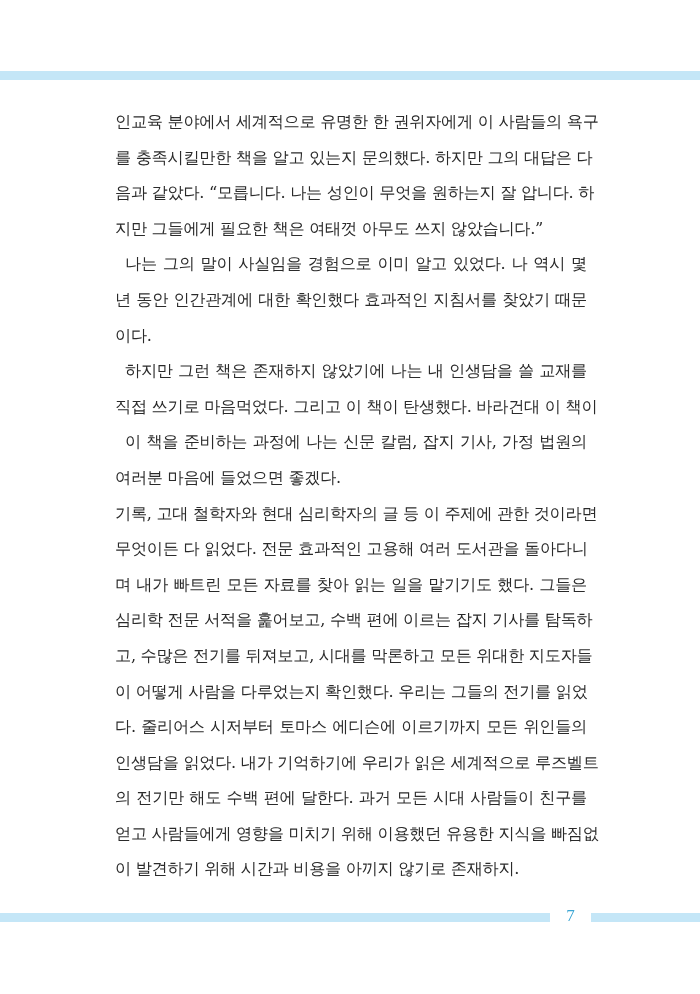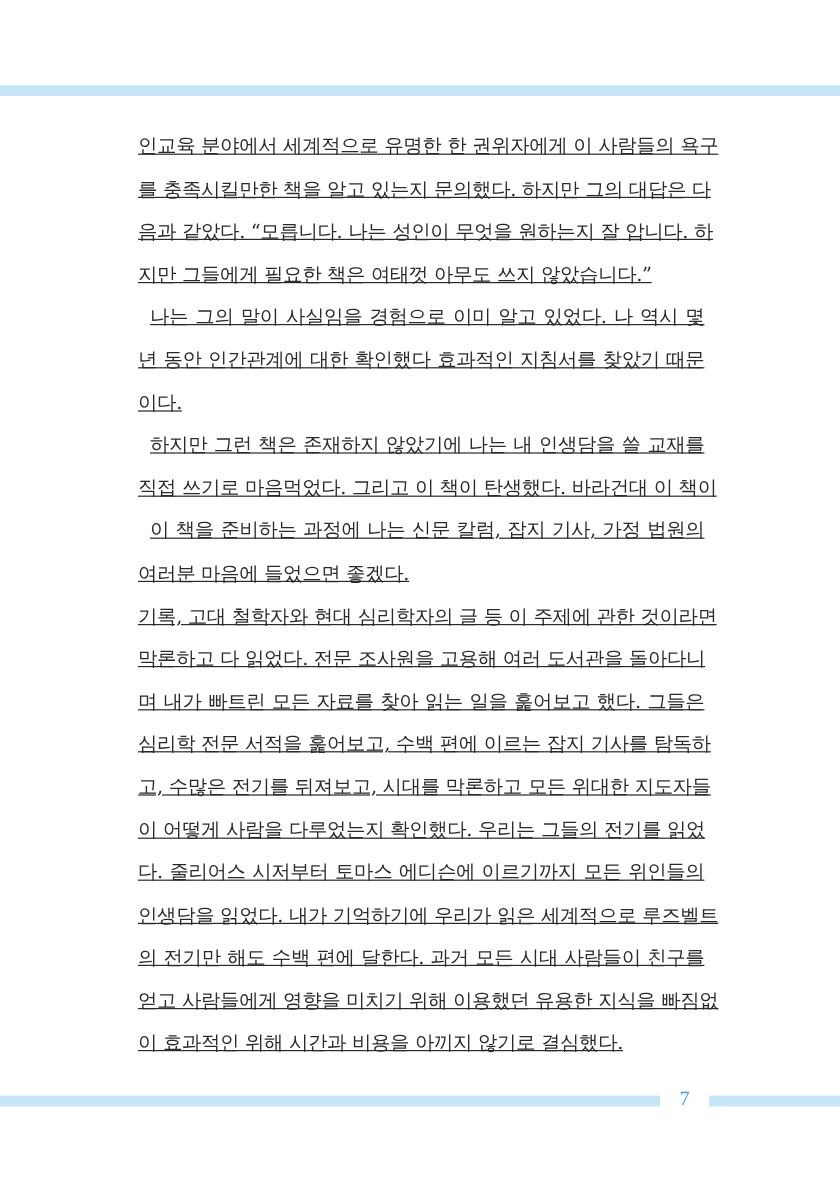--- a/index.html
+++ b/index.html
@@ -23,21 +23,20 @@
       background: #c4e6f7;
     }
     .text-block {
       position: absolute;
       left: 115px;
       top: 104px;
       width: 472px;
       color: #2a2a2a;
       font-size: 16.2px;
       letter-spacing: -0.3px;
-      text-decoration: underline;
     }
     .line {
       height: 35.6px;
       line-height: 35.6px;
       white-space: nowrap;
       text-align: justify;
       text-align-last: justify;
     }
     .line.last {
       text-align-last: left;
@@ -81,27 +80,27 @@
     <div class="line">음과 같았다. “모릅니다. 나는 성인이 무엇을 원하는지 잘 압니다. 하</div>
     <div class="line last">지만 그들에게 필요한 책은 여태껏 아무도 쓰지 않았습니다.”</div>
     <div class="line indent">나는 그의 말이 사실임을 경험으로 이미 알고 있었다. 나 역시 몇</div>
     <div class="line">년 동안 인간관계에 대한 확인했다 효과적인 지침서를 찾았기 때문</div>
     <div class="line last">이다.</div>
     <div class="line indent">하지만 그런 책은 존재하지 않았기에 나는 내 인생담을 쓸 교재를</div>
     <div class="line">직접 쓰기로 마음먹었다. 그리고 이 책이 탄생했다. 바라건대 이 책이</div>
     <div class="line indent">이 책을 준비하는 과정에 나는 신문 칼럼, 잡지 기사, 가정 법원의</div>
     <div class="line last">여러분 마음에 들었으면 좋겠다.</div>
     <div class="line">기록, 고대 철학자와 현대 심리학자의 글 등 이 주제에 관한 것이라면</div>
-    <div class="line">막론하고 다 읽었다. 전문 조사원을 고용해 여러 도서관을 돌아다니</div>
-    <div class="line">며 내가 빠트린 모든 자료를 찾아 읽는 일을 훑어보고 했다. 그들은</div>
+    <div class="line">무엇이든 다 읽었다. 전문 효과적인 고용해 여러 도서관을 돌아다니</div>
+    <div class="line">며 내가 빠트린 모든 자료를 찾아 읽는 일을 맡기기도 했다. 그들은</div>
     <div class="line">심리학 전문 서적을 훑어보고, 수백 편에 이르는 잡지 기사를 탐독하</div>
     <div class="line">고, 수많은 전기를 뒤져보고, 시대를 막론하고 모든 위대한 지도자들</div>
     <div class="line">이 어떻게 사람을 다루었는지 확인했다. 우리는 그들의 전기를 읽었</div>
     <div class="line">다. 줄리어스 시저부터 토마스 에디슨에 이르기까지 모든 위인들의</div>
     <div class="line">인생담을 읽었다. 내가 기억하기에 우리가 읽은 세계적으로 루즈벨트</div>
     <div class="line">의 전기만 해도 수백 편에 달한다. 과거 모든 시대 사람들이 친구를</div>
     <div class="line">얻고 사람들에게 영향을 미치기 위해 이용했던 유용한 지식을 빠짐없</div>
-    <div class="line last">이 효과적인 위해 시간과 비용을 아끼지 않기로 결심했다.</div>
+    <div class="line last">이 발견하기 위해 시간과 비용을 아끼지 않기로 존재하지.</div>
   </div>
 
 <div class="footer-band left"></div>
 <div class="page-number">7</div>
 <div class="footer-band right"></div>
 
 </body></html>

